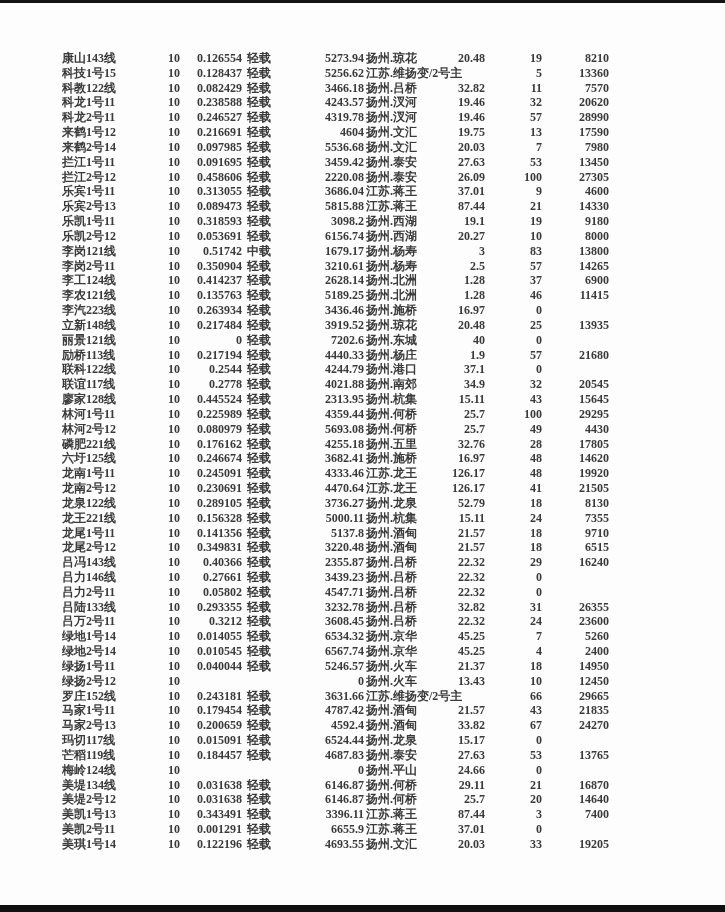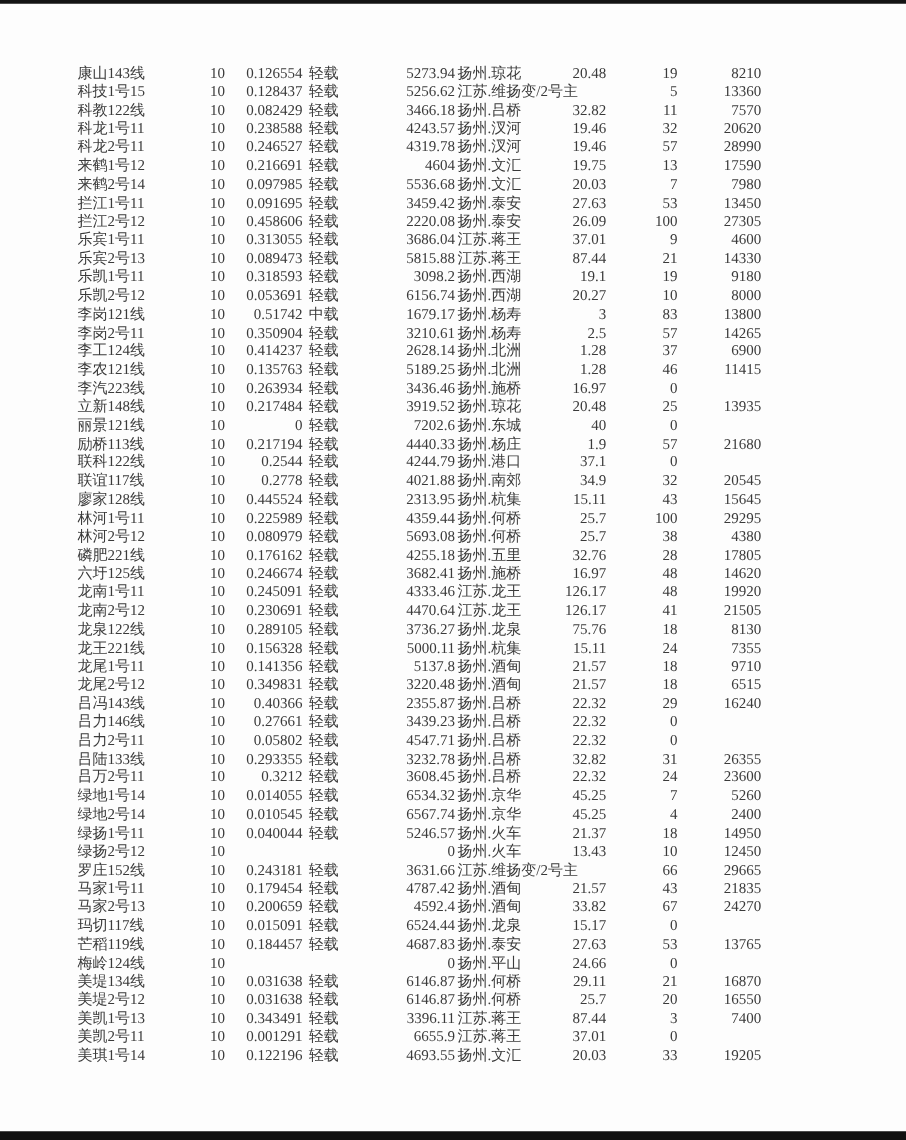--- a/index.html
+++ b/index.html
@@ -9,21 +9,21 @@
     font-family:"Liberation Serif","DejaVu Serif",serif;
   }
   .topbar {
     position:absolute; top:0; left:0; width:725px; height:3px; background:#141414;
   }
   .bottombar {
     position:absolute; bottom:0; left:0; width:725px; height:7px; background:#101010;
   }
   .report-table {
     position:absolute; left:62px; top:51px; width:560px;
-    color:#3a3a3a; font-size:12px;
+    color:#3a3a3a; font-size:12px;font-weight:bold;
   }
   .trow {
     display:grid;
     grid-template-columns:86px 32px 62px 34px 88px 80px 41px 57px 67px;
     height:14.83px; line-height:14.8px; white-space:nowrap;
   }
   .cell { overflow:visible; }
   .c-name   { overflow:hidden; text-overflow:clip; }
   .num      { text-align:right; }
   .c-status { padding-left:5px; }
@@ -311,22 +311,22 @@
       <span class="cell num">29295</span>
     </div>
     <div class="trow">
       <span class="cell c-name">林河2号12</span>
       <span class="cell num">10</span>
       <span class="cell num">0.080979</span>
       <span class="cell c-status">轻载</span>
       <span class="cell num">5693.08</span>
       <span class="cell c-station">扬州.何桥</span>
       <span class="cell num">25.7</span>
-      <span class="cell num">38</span>
-      <span class="cell num">4380</span>
+      <span class="cell num">49</span>
+      <span class="cell num">4430</span>
     </div>
     <div class="trow">
       <span class="cell c-name">磷肥221线</span>
       <span class="cell num">10</span>
       <span class="cell num">0.176162</span>
       <span class="cell c-status">轻载</span>
       <span class="cell num">4255.18</span>
       <span class="cell c-station">扬州.五里</span>
       <span class="cell num">32.76</span>
       <span class="cell num">28</span>
@@ -365,21 +365,21 @@
       <span class="cell num">41</span>
       <span class="cell num">21505</span>
     </div>
     <div class="trow">
       <span class="cell c-name">龙泉122线</span>
       <span class="cell num">10</span>
       <span class="cell num">0.289105</span>
       <span class="cell c-status">轻载</span>
       <span class="cell num">3736.27</span>
       <span class="cell c-station">扬州.龙泉</span>
-      <span class="cell num">75.76</span>
+      <span class="cell num">52.79</span>
       <span class="cell num">18</span>
       <span class="cell num">8130</span>
     </div>
     <div class="trow">
       <span class="cell c-name">龙王221线</span>
       <span class="cell num">10</span>
       <span class="cell num">0.156328</span>
       <span class="cell c-status">轻载</span>
       <span class="cell num">5000.11</span>
       <span class="cell c-station">扬州.杭集</span>
@@ -587,21 +587,21 @@
     </div>
     <div class="trow">
       <span class="cell c-name">美堤2号12</span>
       <span class="cell num">10</span>
       <span class="cell num">0.031638</span>
       <span class="cell c-status">轻载</span>
       <span class="cell num">6146.87</span>
       <span class="cell c-station">扬州.何桥</span>
       <span class="cell num">25.7</span>
       <span class="cell num">20</span>
-      <span class="cell num">16550</span>
+      <span class="cell num">14640</span>
     </div>
     <div class="trow">
       <span class="cell c-name">美凯1号13</span>
       <span class="cell num">10</span>
       <span class="cell num">0.343491</span>
       <span class="cell c-status">轻载</span>
       <span class="cell num">3396.11</span>
       <span class="cell c-station">江苏.蒋王</span>
       <span class="cell num">87.44</span>
       <span class="cell num">3</span>

